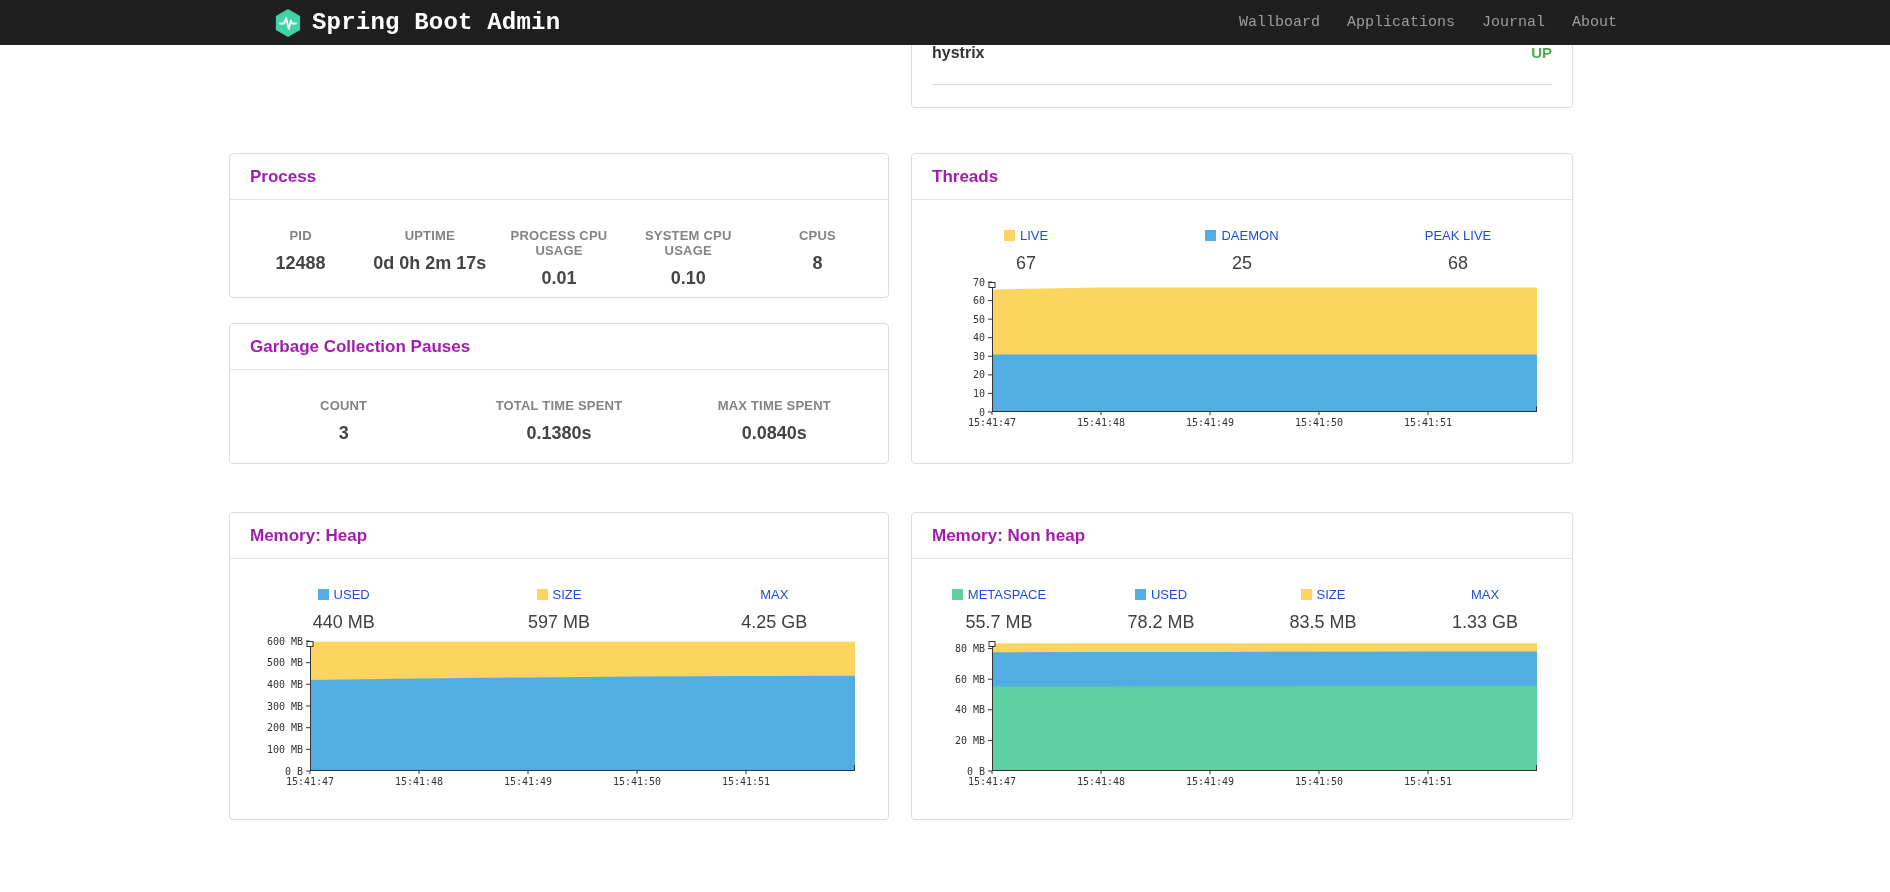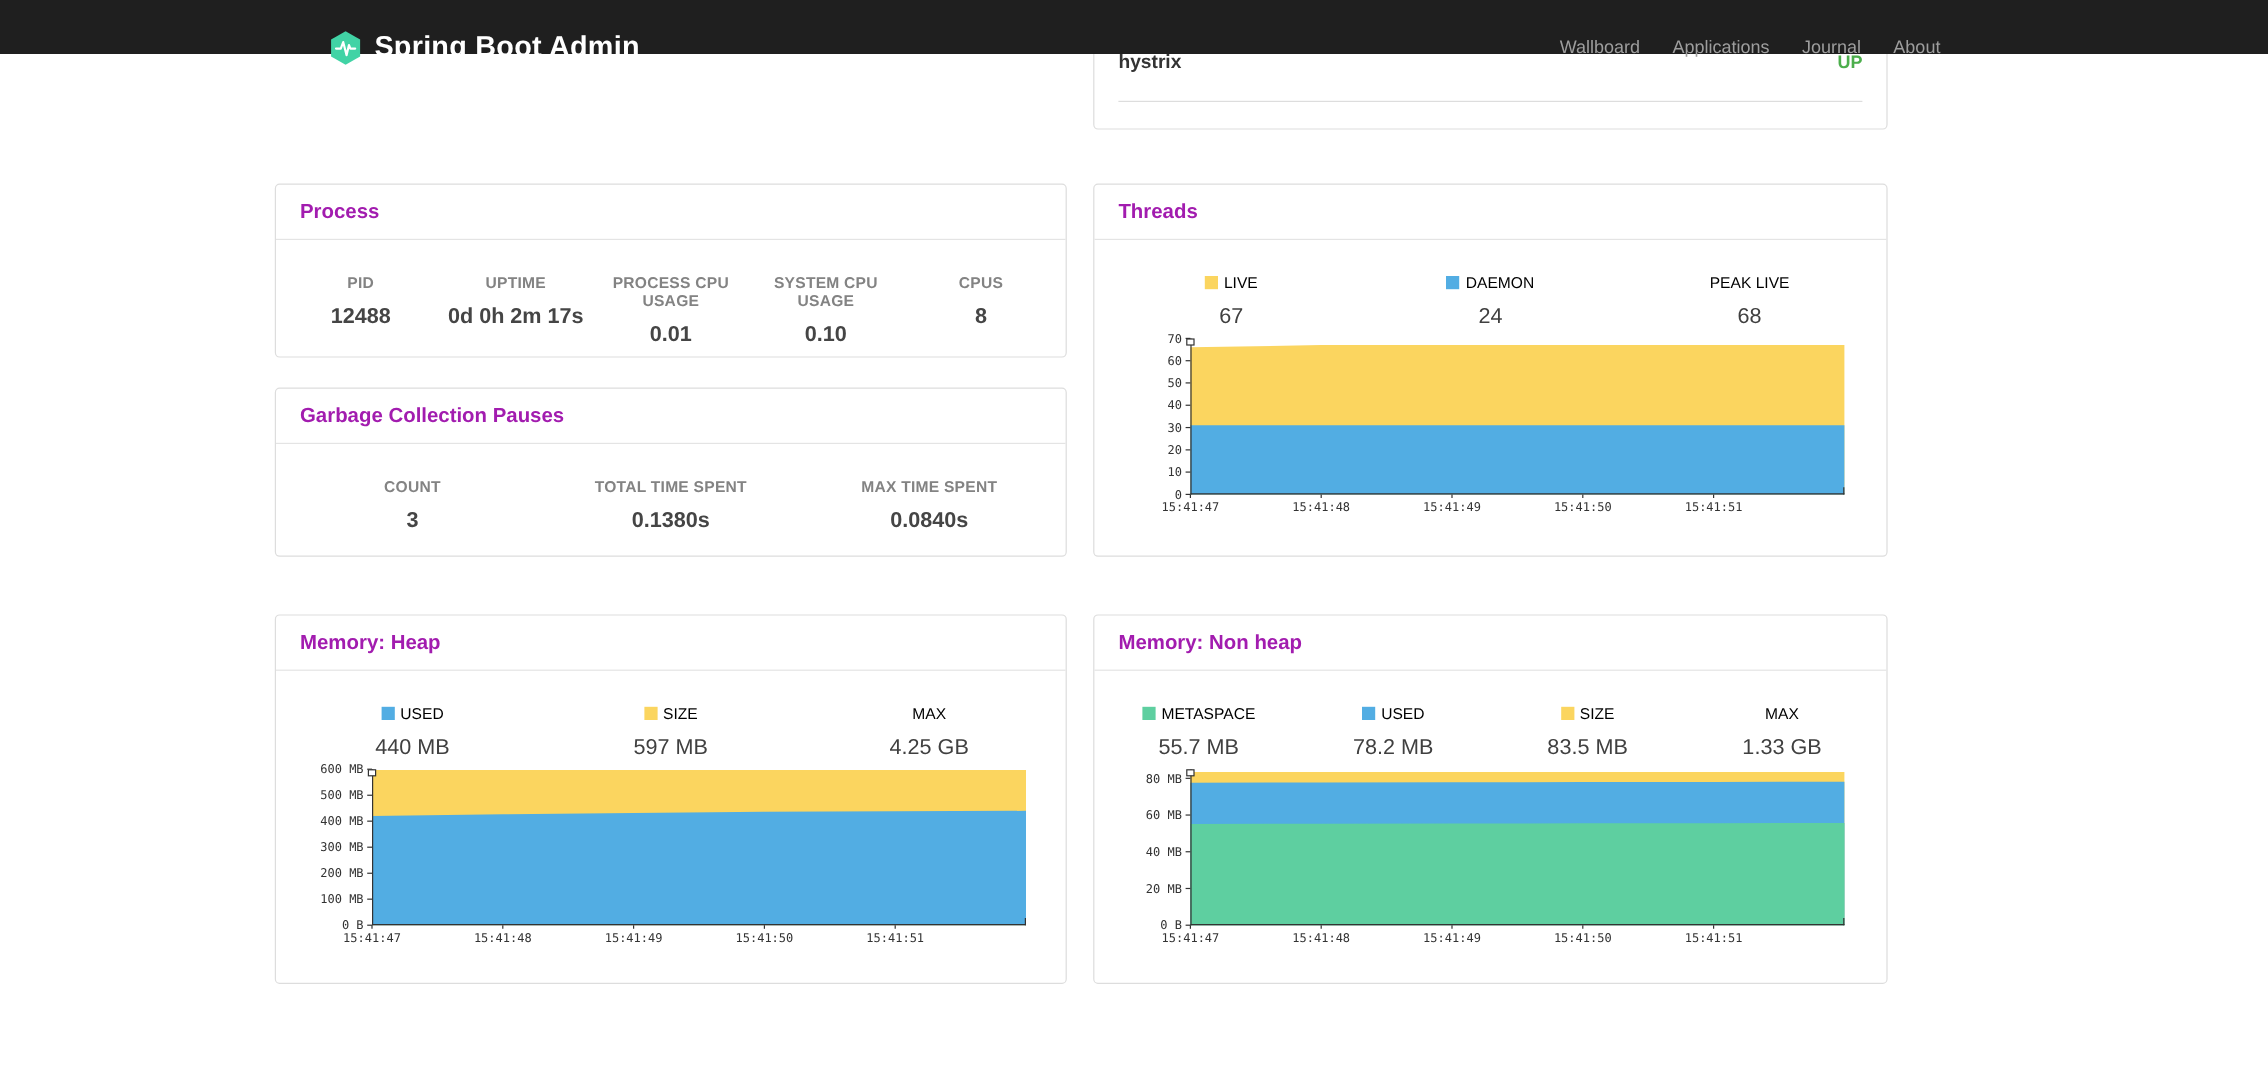--- a/index.html
+++ b/index.html
@@ -5,21 +5,21 @@
   * { margin:0; padding:0; box-sizing:border-box; }
   html,body { width:1890px; height:892px; }
   body {
     background:#ffffff;
     font-family:"Liberation Sans", sans-serif;
     overflow:hidden;
     position:relative;
   }
   
   .navbar { position:fixed; top:0; left:0; right:0; height:45px; background:#1f1f1f; z-index:100; }
-  .nav-inner { width:1344px; height:100%; margin:17px auto; display:flex; align-items:center; }
+  .nav-inner { width:1344px; height:100%; margin:0 auto; display:flex; align-items:center;font-family:Liberation Mono, monospace; }
   .brand { display:flex; align-items:center; gap:9px; cursor:pointer; text-decoration:none; }
   .brand-text { color:#ffffff; font-size:24px; font-weight:700; letter-spacing:.2px; }
   .nav-links { margin-left:auto; display:flex; gap:27px; }
   .nav-links a { color:#9d9d9d; font-size:15px; text-decoration:none; cursor:pointer; }
   
   .page { position:relative; width:1432px; margin:0 auto; height:892px; }
   .card { position:absolute; background:#fff; border:1px solid #ddd; border-radius:4px; }
   .card-header { height:46px; line-height:45px; padding:0 20px; font-size:17px; font-weight:700; color:#a21caf;
                  border-bottom:1px solid #e4e4e4; }
   .card-hystrix  { left:682px; top:20px;  width:662px; height:88px; }
@@ -34,21 +34,21 @@
   .app-name { font-size:16px; font-weight:700; color:#333; cursor:pointer; }
   .status-badge { font-size:15px; font-weight:700;margin-left:39px; }
   
   .metrics { display:flex; padding:28px 6px 20px;font-weight:bold; }
   .metric { flex:1; text-align:center; }
   .metric-label { font-size:13px; color:#838383; letter-spacing:.2px; }
   .metric-value { font-size:18px; color:#454545; margin-top:10px; }
   
   .legend { display:flex; padding:28px 6px 0; }
   .legend-group { flex:1; text-align:center; }
-  .legend-label { font-size:13px; color:#000000; }
+  .legend-label { font-size:13px; color:#1d4ed8; }
   .swatch { display:inline-block; width:11px; height:11px; margin-right:5px; vertical-align:-1px; }
   .legend-value { font-size:18px; color:#404040; margin-top:10px; }
   
   .chart { position:absolute; left:80px; top:128px; width:550px; height:150px; }
   .tick { font-family:"DejaVu Sans Mono", monospace; font-size:10px; fill:#333; }
 </style>
 </head>
 <body>
 
 <nav class="navbar">
@@ -126,21 +126,21 @@
 
   <div class="card card-threads">
     <div class="card-header">Threads</div>
     <div class="legend">
       <div class="legend-group">
         <div class="legend-label"><span class="swatch" style="background: rgb(251, 213, 95);"></span><span>LIVE</span></div>
         <div class="legend-value">67</div>
       </div>
       <div class="legend-group">
         <div class="legend-label"><span class="swatch" style="background: rgb(82, 173, 227);"></span><span>DAEMON</span></div>
-        <div class="legend-value">24</div>
+        <div class="legend-value">25</div>
       </div>
       <div class="legend-group">
         <div class="legend-label"><span>PEAK LIVE</span></div>
         <div class="legend-value">68</div>
       </div>
     </div>
     <div class="chart"><svg xmlns="http://www.w3.org/2000/svg" width="545" height="130" style="overflow:visible">
           <polygon points="0,130 0.0,7.4 109.0,5.6 218.0,5.6 327.0,5.6 436.0,5.6 545.0,5.6 545,130" fill="#fbd55f"></polygon>
           <polygon points="0,130 0.0,72.4 109.0,72.4 218.0,72.4 327.0,72.4 436.0,72.4 545.0,72.4 545,130" fill="#52ade3"></polygon>
           <line x1="-4" y1="130.0" x2="0" y2="130.0" stroke="#333" stroke-width="1"></line>

